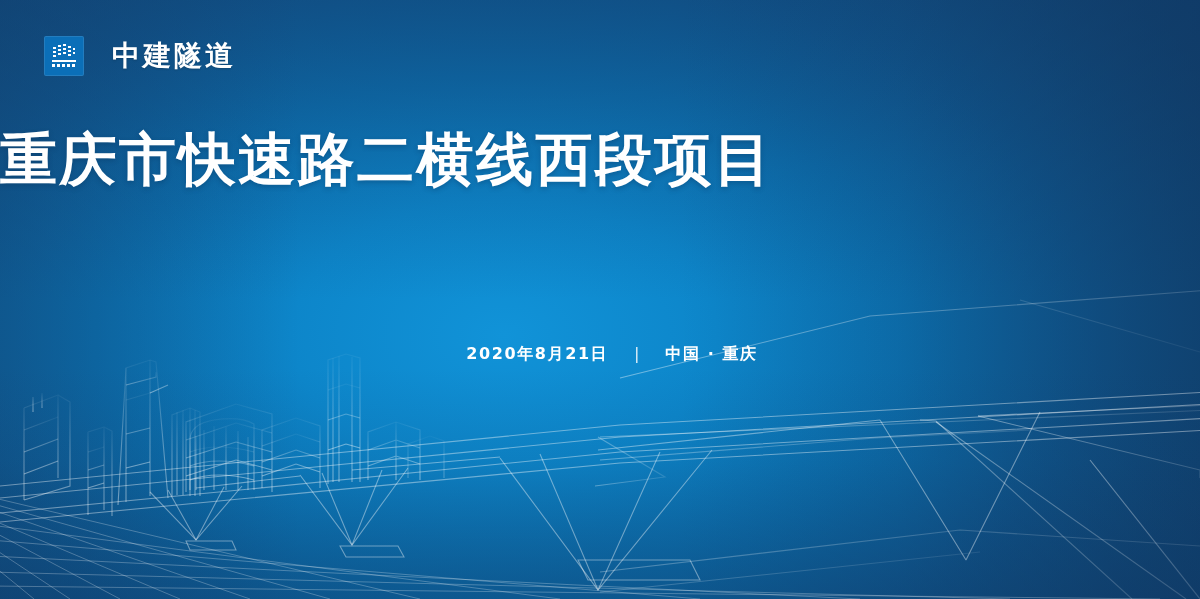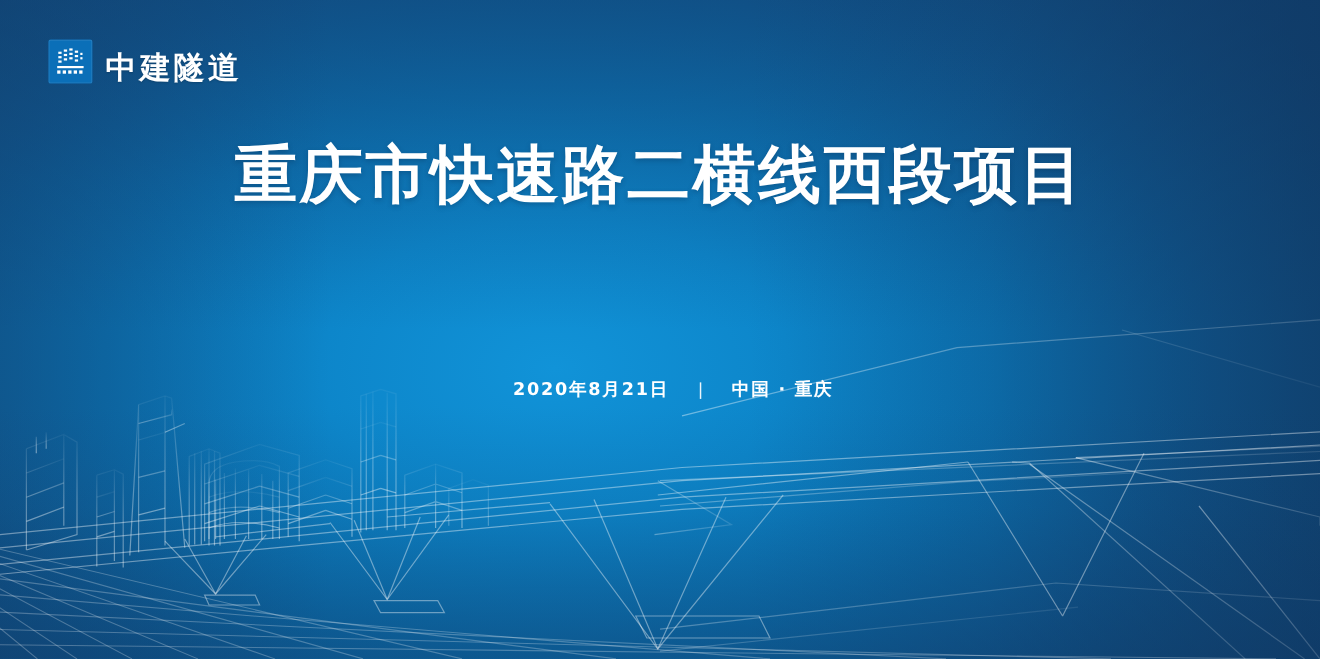--- a/index.html
+++ b/index.html
@@ -39,21 +39,21 @@
   .bg-leftshade {
     position:absolute; left:0; top:0; width:300px; height:100%;
     background:linear-gradient(90deg, rgba(16,60,106,0.40) 0%, rgba(16,60,106,0) 100%);
   }
   .bg-art { position:absolute; inset:0; }
   .bg-art svg { display:block; width:1200px; height:599px; }
 
   
   .logo-wrap {
     position:absolute; left:44px; top:36px;
-    display:flex; align-items:flex-end; gap:12px;
+    display:flex; align-items:center; gap:28px;
   }
   .logo-mark {
     width:40px; height:40px; border-radius:2px;
     background:#0b6fb8;
     display:flex; align-items:center; justify-content:center;
     box-shadow:0 0 0 1px rgba(255,255,255,0.10) inset;
   }
   .logo-mark svg { display:block; }
   .logo-text {
     color:#ffffff;
@@ -61,21 +61,21 @@
     font-weight:bold;
     letter-spacing:3px;
     line-height:1;
     white-space:nowrap;
     text-shadow:0 1px 2px rgba(0,0,0,0.18);
   }
 
   
   .title-block {
     position:absolute; left:0; top:124px; width:1200px;
-    text-align:center;
+    text-align:left;
   }
   .title-line {
     color:#ffffff;
     font-size:57px;
     font-weight:bold;
     line-height:70px;
     letter-spacing:2.5px;
     white-space:nowrap;
     text-shadow:0 2px 5px rgba(6,42,78,0.30);
   }

